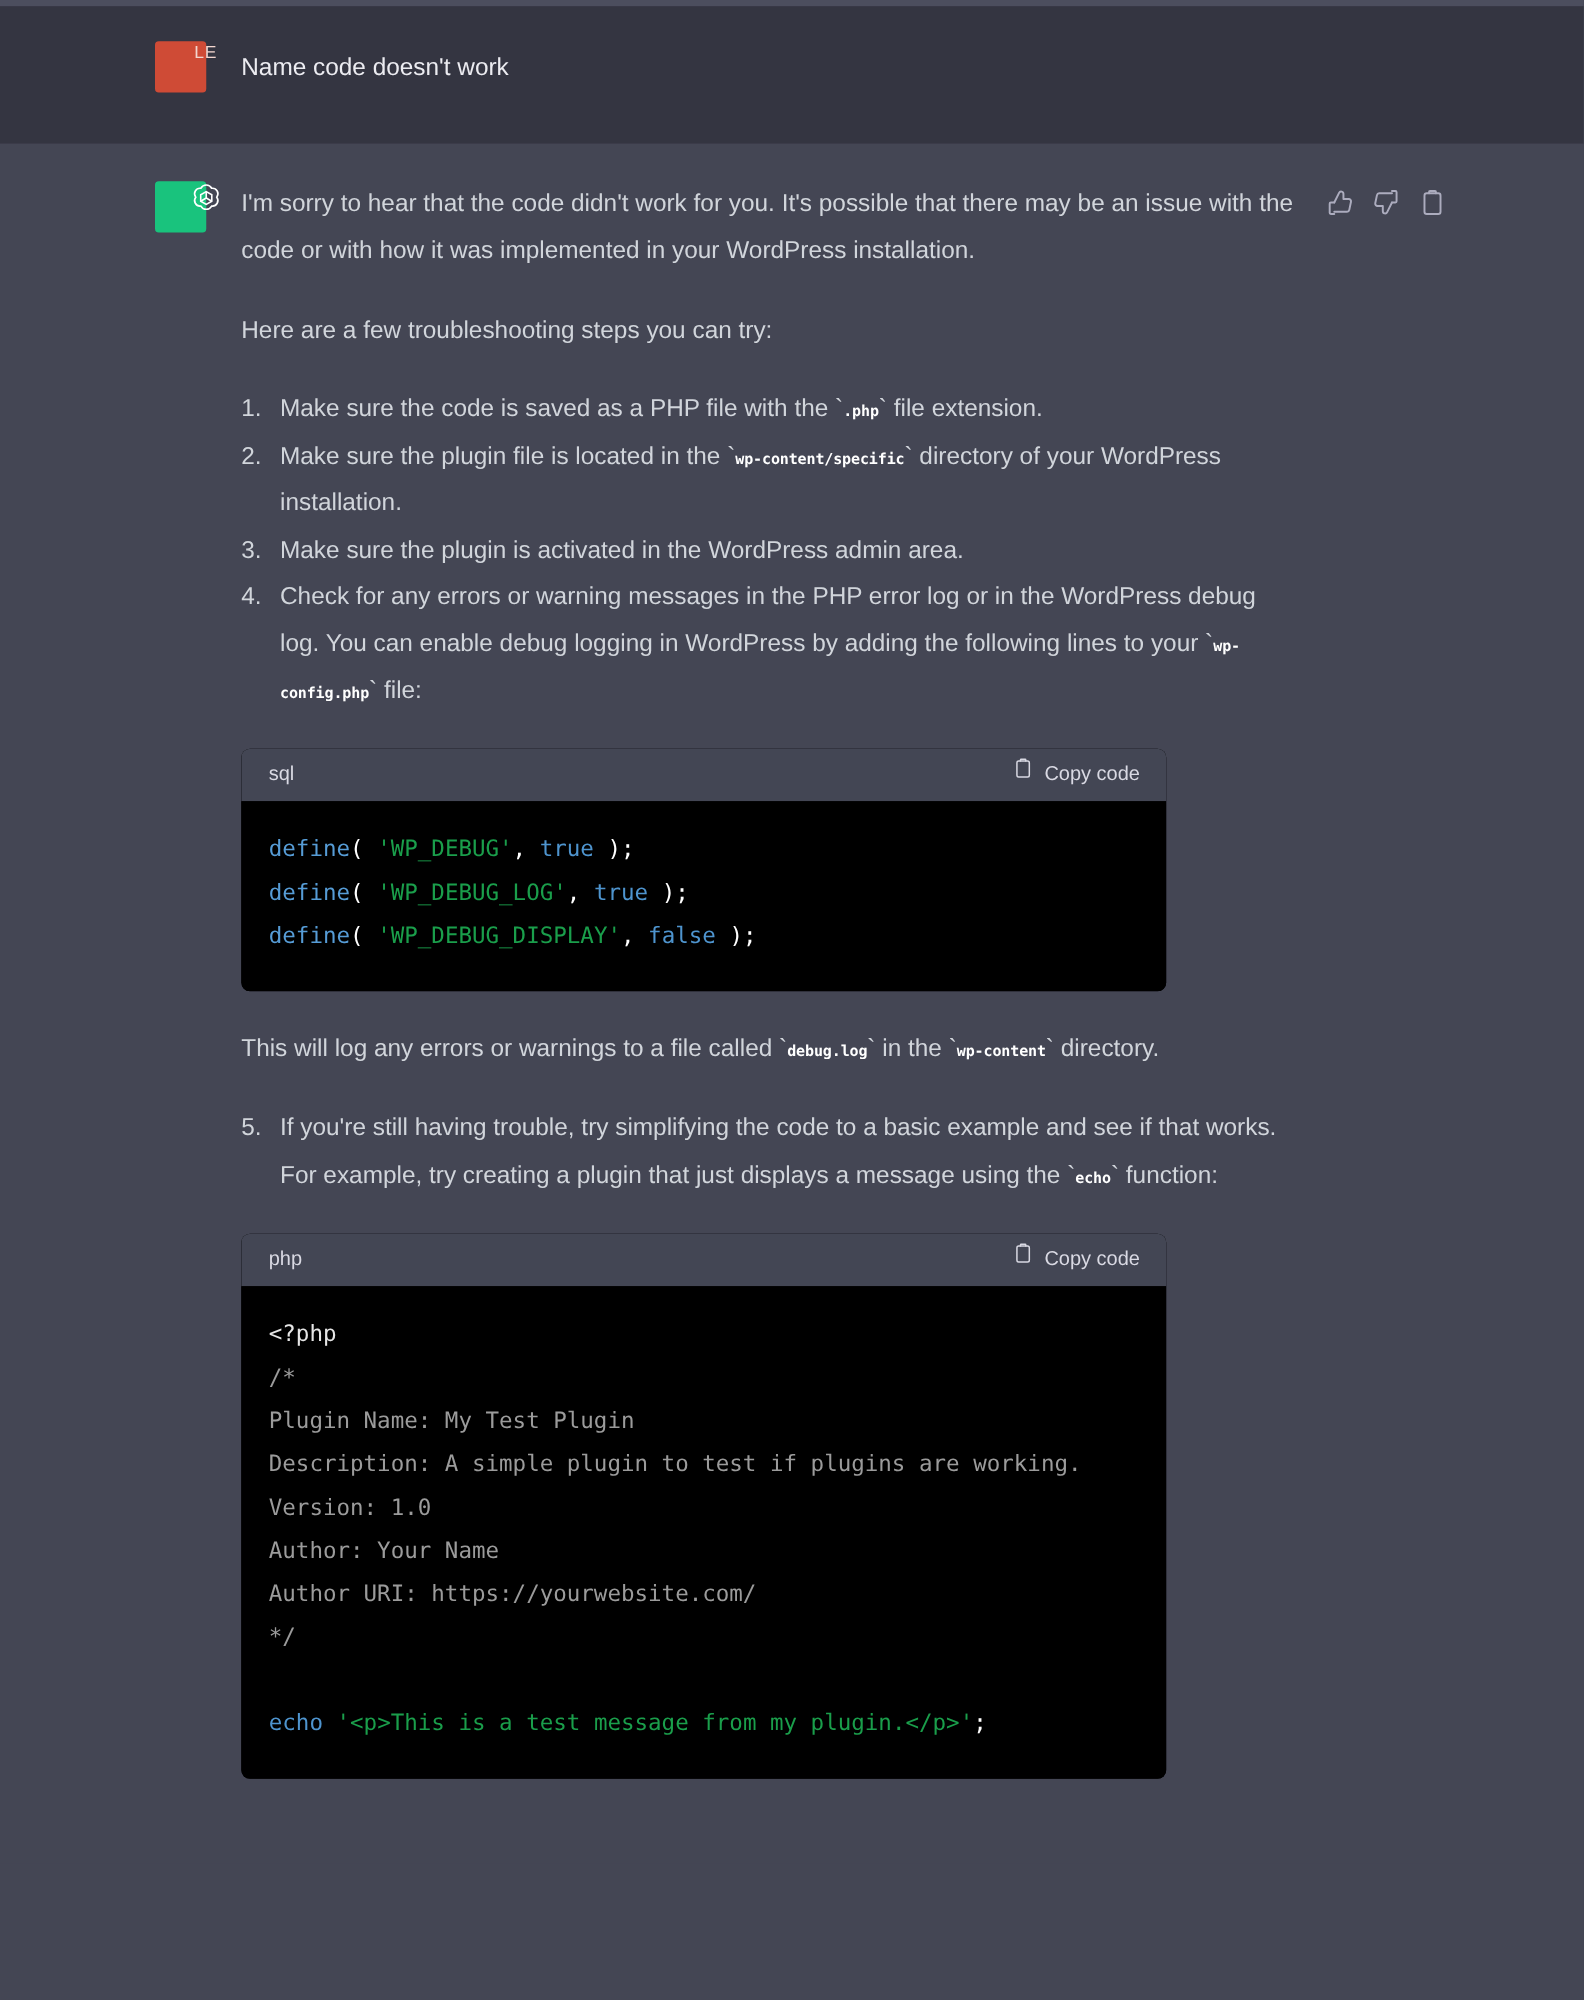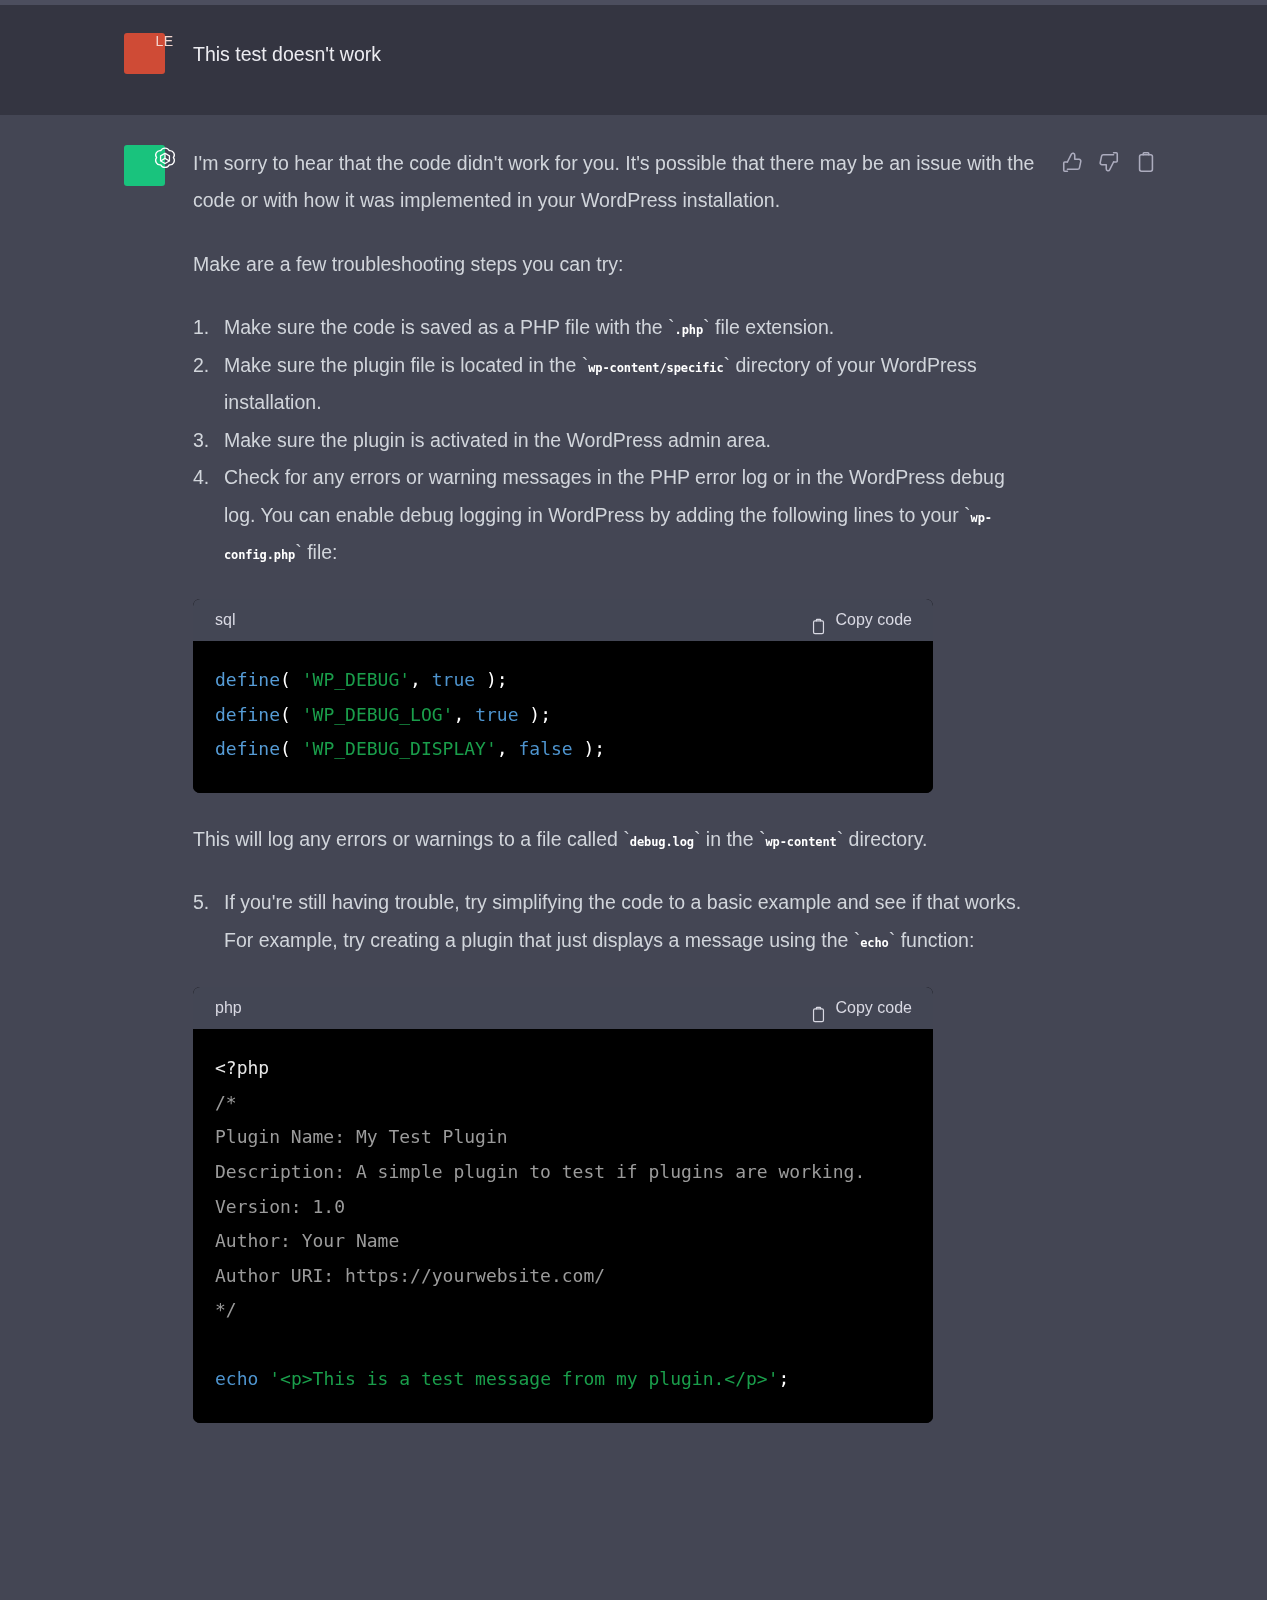--- a/index.html
+++ b/index.html
@@ -143,21 +143,21 @@
   }
 
   .code-lang {
     color: #d9d9e3;
     font-size: 16px;
     font-family: "Liberation Sans", sans-serif;
   }
 
   .copy-btn {
     display: flex;
-    align-items: flex-end;
+    align-items: flex-start;
     gap: 9px;
     color: #d9d9e3;
     font-size: 16px;
     cursor: pointer;
   }
   .copy-btn svg { width: 17px; height: 19px; display: block; }
 
   .code-body {
     background: #000000;
     padding: 22px 22px 26px 22px;
@@ -200,21 +200,21 @@
 
 <div id="page">
 
   <div class="top-strip"></div>
 
   <div class="turn-user">
     <div class="turn-inner">
       <div class="avatar avatar-user">
         <span>LE</span>
       </div>
-      <div class="msg-body user-text">This test doesn't work</div>
+      <div class="msg-body user-text">Name code doesn't work</div>
     </div>
   </div>
 
   <div class="turn-assistant">
     <div class="turn-inner">
 
       <div class="avatar avatar-assistant">
         <span>
           <svg viewBox="0 0 24 24" fill="none" stroke="#ffffff" stroke-width="1.1">
             <path d="M12 2.6c-1.6 0-3 .9-3.7 2.2-1.5-.2-3 .5-3.8 1.9-.8 1.4-.6 3 .3 4.2-.9 1.2-1.1 2.8-.3 4.2.8 1.4 2.3 2.1 3.8 1.9.7 1.3 2.1 2.2 3.7 2.2s3-.9 3.7-2.2c1.5.2 3-.5 3.8-1.9.8-1.4.6-3-.3-4.2.9-1.2 1.1-2.8.3-4.2-.8-1.4-2.3-2.1-3.8-1.9C15 3.5 13.6 2.6 12 2.6z"></path>
@@ -242,21 +242,21 @@
             <rect x="5" y="4" width="14" height="18" rx="2"></rect>
             <path d="M9 4V2.8a.8.8 0 0 1 .8-.8h4.4a.8.8 0 0 1 .8.8V4"></path>
           </svg>
         </span>
       </div>
 
       <div class="msg-body">
 
         <p>I'm sorry to hear that the code didn't work for you. It's possible that there may be an issue with the code or with how it was implemented in your WordPress installation.</p>
 
-        <p>Make are a few troubleshooting steps you can try:</p>
+        <p>Here are a few troubleshooting steps you can try:</p>
 
         <ol class="steps" id="steps-list">
             <li>Make sure the code is saved as a PHP file with the <span class="tick">`</span><code class="inline">.php</code><span class="tick">`</span> file extension.</li>
             <li>Make sure the plugin file is located in the <span class="tick">`</span><code class="inline">wp-content/specific</code><span class="tick">`</span> directory of your WordPress installation.</li>
             <li>Make sure the plugin is activated in the WordPress admin area.</li>
             <li>Check for any errors or warning messages in the PHP error log or in the WordPress debug log. You can enable debug logging in WordPress by adding the following lines to your <span class="tick">`</span><code class="inline">wp-config.php</code><span class="tick">`</span> file:</li>
           </ol>
 
         <div class="codeblock" id="code-0">
           <div class="code-header">

